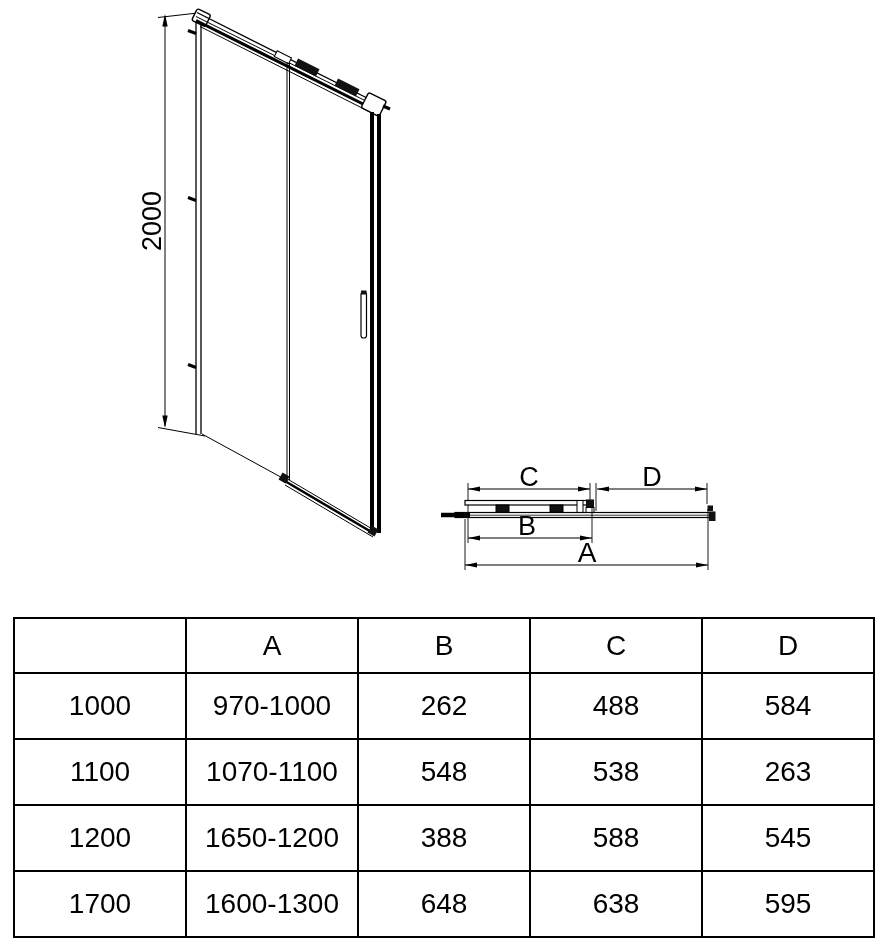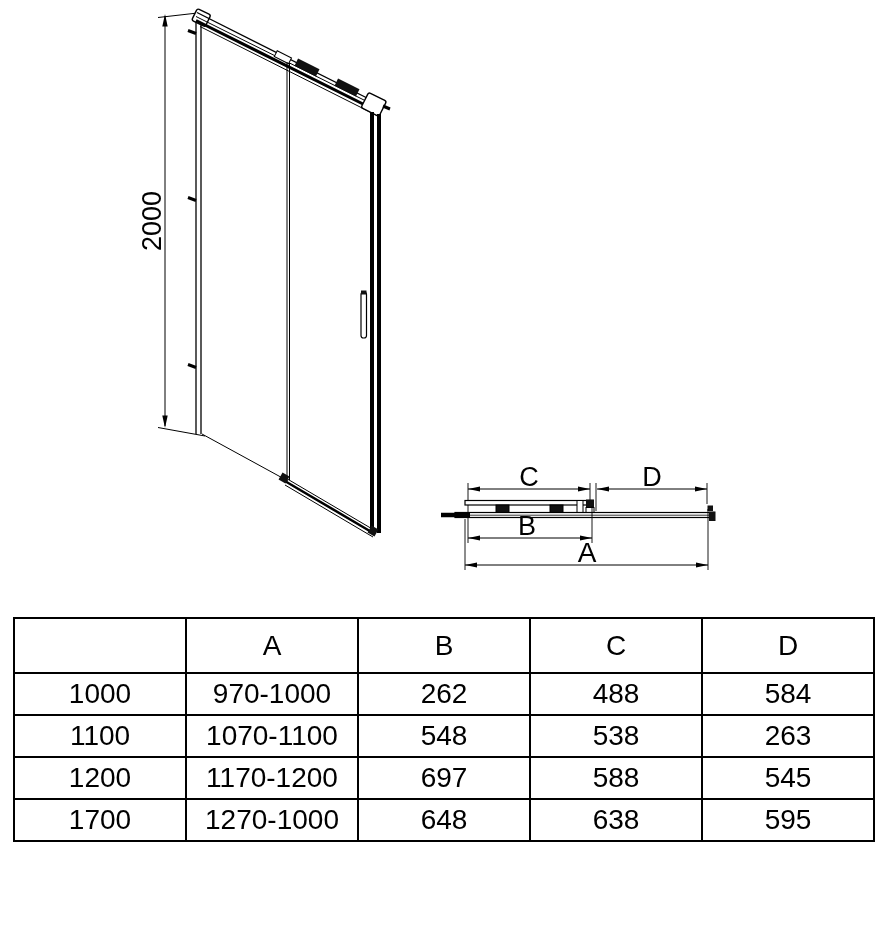--- a/index.html
+++ b/index.html
@@ -37,21 +37,21 @@
     border: 2px solid #000;
     text-align: center;
     vertical-align: middle;
     font-size: 28px;
     font-weight: normal;
     font-family: "Liberation Sans", sans-serif;
     color: #000;
     padding: 0;
     background: #fff;
   }
-  table.size-table tr { height: 42px; }
+  table.size-table tr { height: 66px; }
   table.size-table tr.hdr { height: 55px; }
 </style>
 </head>
 <body>
 
 <div class="canvas">
 
   <svg class="drawing" width="893" height="610" viewBox="0 0 893 610" stroke="#000" fill="none" stroke-linecap="butt">
 
     <g>
@@ -186,28 +186,28 @@
       </tr>
       <tr>
         <td>1100</td>
         <td>1070-1100</td>
         <td>548</td>
         <td>538</td>
         <td>263</td>
       </tr>
       <tr>
         <td>1200</td>
-        <td>1170-1200</td>
-        <td>697</td>
+        <td>1650-1200</td>
+        <td>388</td>
         <td>588</td>
         <td>545</td>
       </tr>
       <tr>
         <td>1700</td>
-        <td>1270-1000</td>
+        <td>1600-1300</td>
         <td>648</td>
         <td>638</td>
         <td>595</td>
       </tr>
     </tbody>
   </table>
 
 </div>
 
 </body></html>

